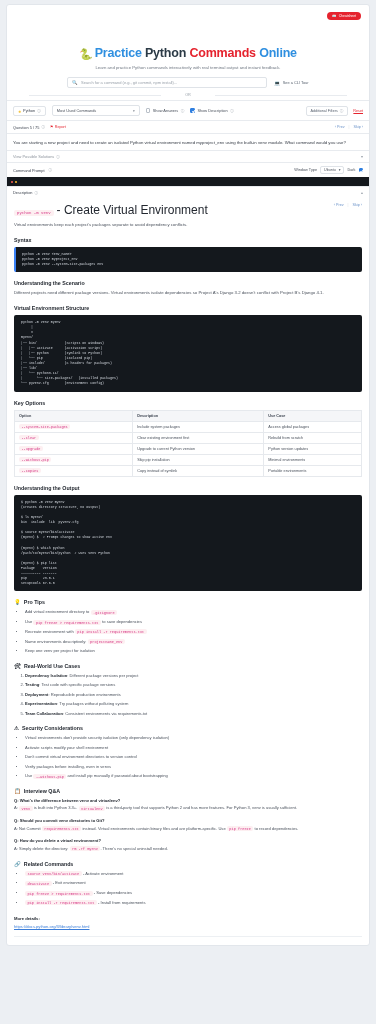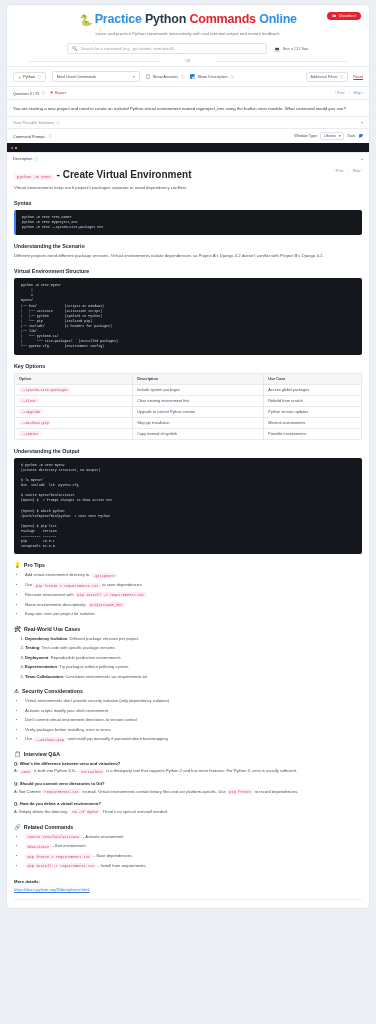--- a/index.html
+++ b/index.html
@@ -16,21 +16,21 @@
 
   
   .hdr { position:relative; padding:8px 6px 0 6px; text-align:center; }
   .cheat {
     position:absolute; right:8px; top:7px;
     background:#e5232e; color:#fff; border-radius:7px;
     font-size:3.4px; padding:2px 5px; white-space:nowrap;
     display:flex; align-items:center; gap:2px;
   }
   .cheat .bk { font-size:3.4px; }
-  .title { font-size:12.5px; font-weight:bold; letter-spacing:-.2px; line-height:1; }
+  .title { font-size:12.5px; font-weight:bold; letter-spacing:-.2px; line-height:1;margin-top:34px; }
   .title .py-logo { font-size:11px; vertical-align:-1px; margin-right:2px; }
   .t-blue { color:#2f8fe0; }
   .t-dark { color:#2b3a46; }
   .t-red  { color:#e5232e; }
   .subtitle { font-size:4.3px; color:#707883; margin-top:5px; }
 
   .searchrow { display:flex; align-items:center; justify-content:center; gap:7px; margin-top:7px; }
   .searchbox {
     width:200px; height:11px; border:1px solid #dfe3e8; border-radius:2px;
     display:flex; align-items:center; gap:3px; padding:0 4px; background:#fff;
@@ -120,21 +120,21 @@
 
   .content { padding:5px 7px 8px 7px; position:relative; }
   .prevskip { position:absolute; right:7px; top:5px; font-size:3.7px; color:#6b93c9; display:flex; gap:4px; }
   .prevskip .bar { color:#d7dbe0; }
 
   .h1row { display:flex; align-items:baseline; gap:3px; margin-bottom:5px; }
   .h1row .cmd {
     background:#fdeff1; color:#d63384; border-radius:2px; padding:1px 3px;
     font-family:"Liberation Mono", monospace; font-size:4px;
   }
-  .h1row .ttl { font-size:10px; font-weight:bold; color:#232830; }
+  .h1row .ttl { font-size:12px; font-weight:normal; color:#232830; }
 
   .lead { font-size:4.3px; color:#4a515c; line-height:1.6; margin-bottom:7px; }
 
   h2.sec {
     font-size:5.3px; font-weight:bold; color:#232830; margin:8px 0 4px;
   }
   h2.sec.ico { display:flex; align-items:center; gap:3px; }
   h2.sec .gl { font-size:5.5px; }
 
   pre.term {

